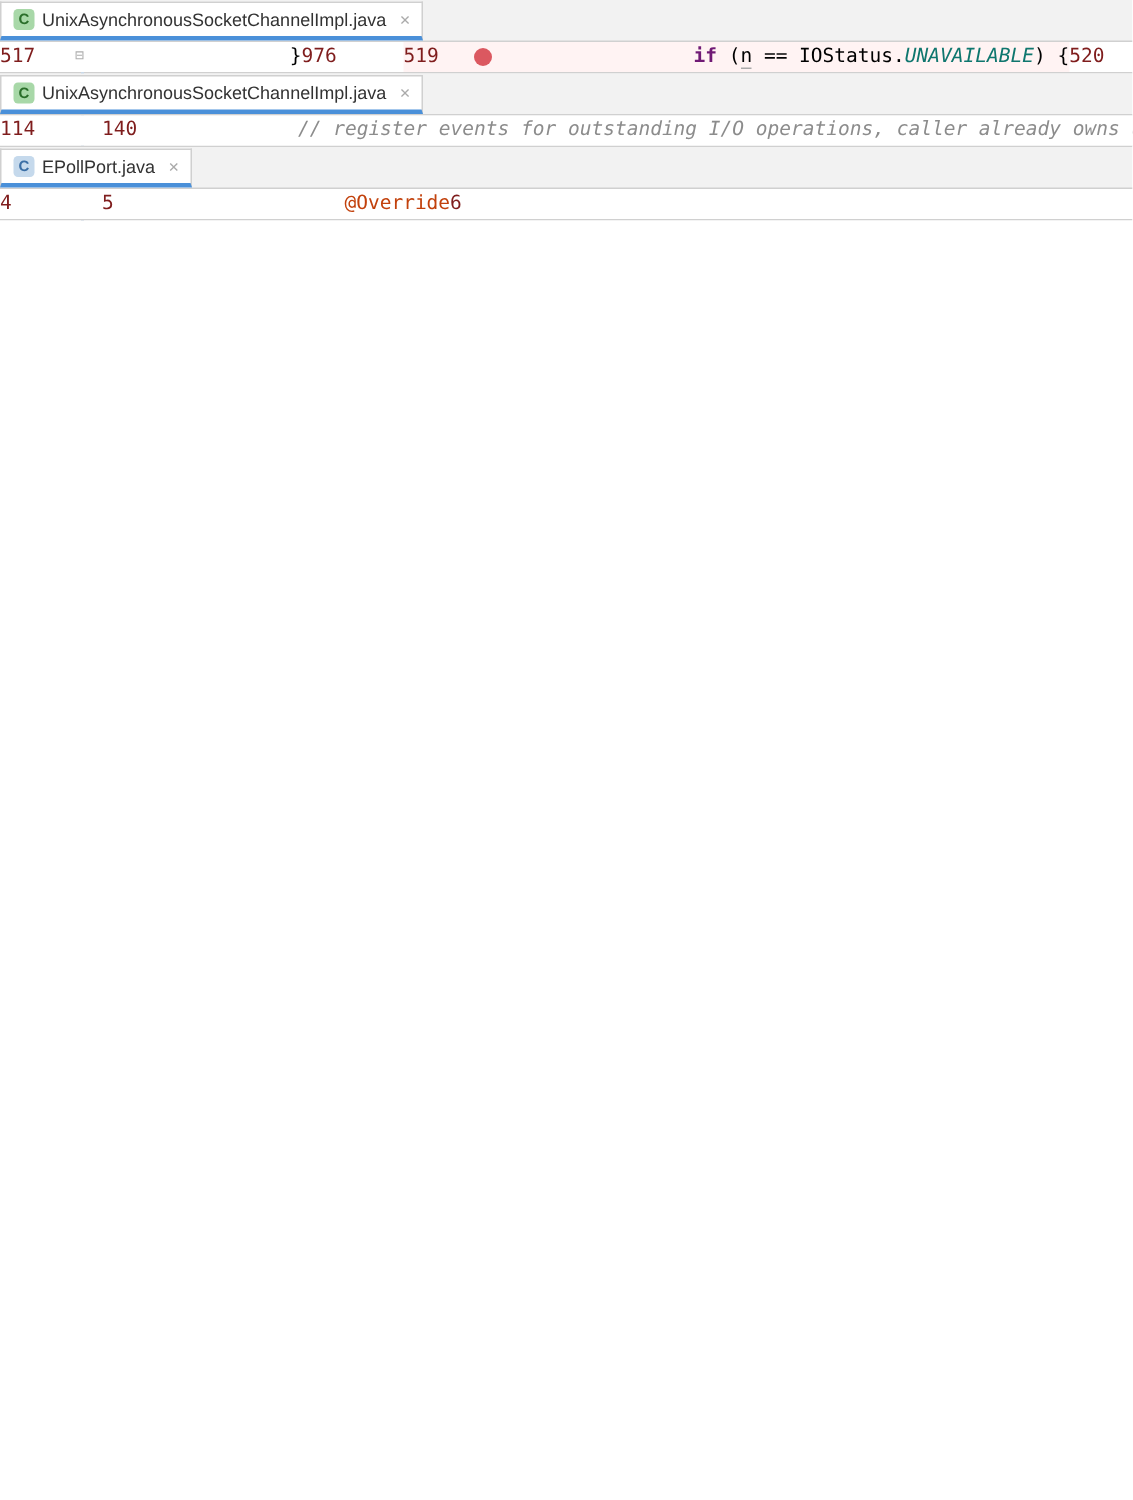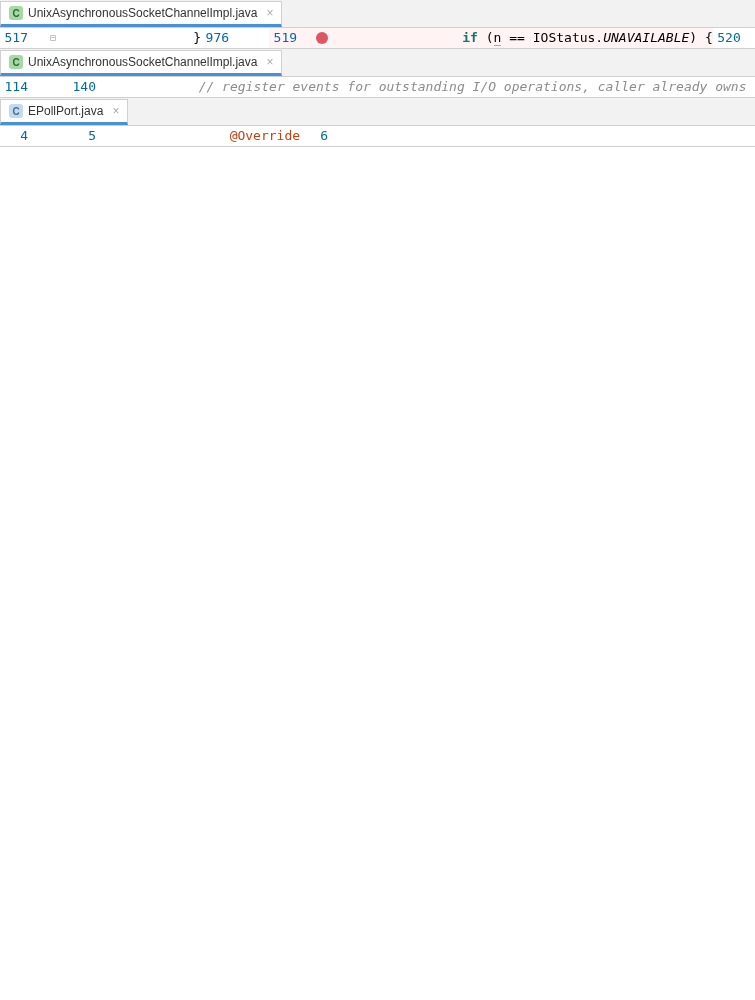--- a/index.html
+++ b/index.html
@@ -5,28 +5,28 @@
 * { margin: 0; padding: 0; box-sizing: border-box; }
 body { font-family: "Menlo", "Consolas", monospace; font-size: 13px; background: #fff; width: 755px; }
 .pane { border-bottom: 1px solid #d0d0d0; }
 .tab-bar { background: #f2f2f2; height: 28px; display: flex; align-items: flex-end; border-bottom: 1px solid #d0d0d0; }
 .tab { background: #fff; border: 1px solid #d0d0d0; border-bottom: 3px solid #4a90d9; padding: 4px 8px; display: flex; align-items: center; gap: 5px; font-family: -apple-system, sans-serif; font-size: 12px; color: #333; }
 .tab-icon { width: 14px; height: 14px; display: inline-flex; align-items: center; justify-content: center; background: #a8d8a8; color: #2a6e2a; border-radius: 3px; font-size: 10px; font-weight: bold; }
 .tab-icon.blue { background: #c5d9ec; color: #3a6ea5; }
 .close-x { color: #aaa; font-size: 12px; cursor: pointer; margin-left: 4px; }
 .editor { display: flex; background: #fff; }
 .line { height: 20px; line-height: 20px; display: flex; }
-.line .gutter-num { width: 38px; text-align: right; color: #0369a1; padding-right: 10px; }
+.line .gutter-num { width: 38px; text-align: left; color: #7f1d1d; padding-right: 10px; }
 .line .marker-col { width: 30px; display: flex; align-items: center; justify-content: center; position: relative; }
 .line .text { flex: 1; white-space: pre; }
 .breakpoint { width: 12px; height: 12px; background: #db5860; border-radius: 50%; }
 .fold { color: #b0b0b0; font-size: 10px; cursor: pointer; }
 .hl-line { background: #fff3f3; }
-.kw { color: #0f766e; font-weight: bold; }
-.const { color: #000000; font-style: italic; }
+.kw { color: #701a75; font-weight: bold; }
+.const { color: #0f766e; font-style: italic; }
 .cmt { color: #8c8c8c; font-style: italic; }
 .underline { border-bottom: 1px solid #aaa; }
 .ann { color: #c2410c; margin-left: 31px; }
 .annotation-red { color: #ff0000; font-family: "Microsoft YaHei", sans-serif; font-size: 26px; position: absolute; pointer-events: none; }
 .vbar { position: absolute; width: 2px; background: #c9d8e8; }
 .pane-wrap { position: relative; }
 </style>
 </head>
 <body>
 

